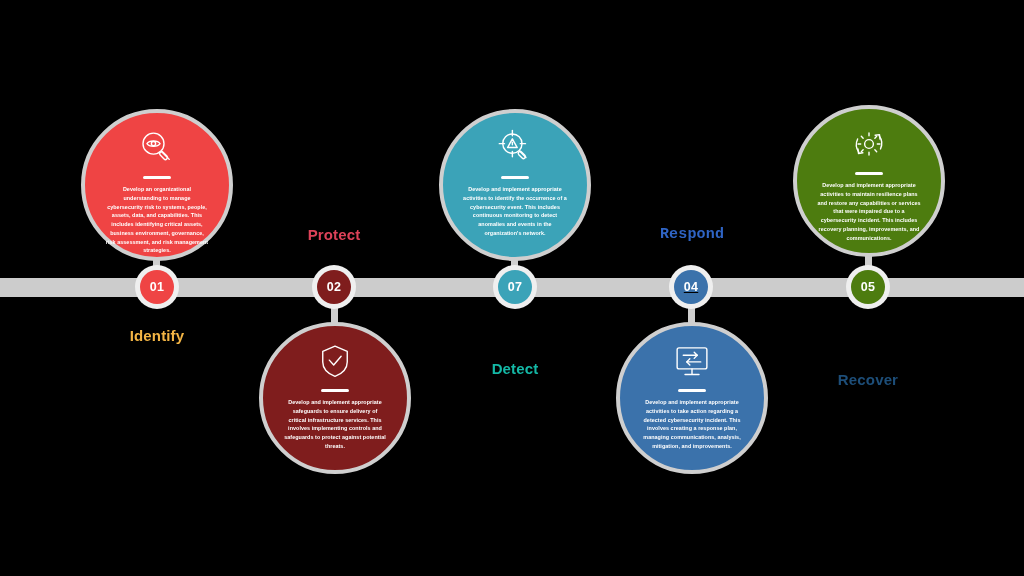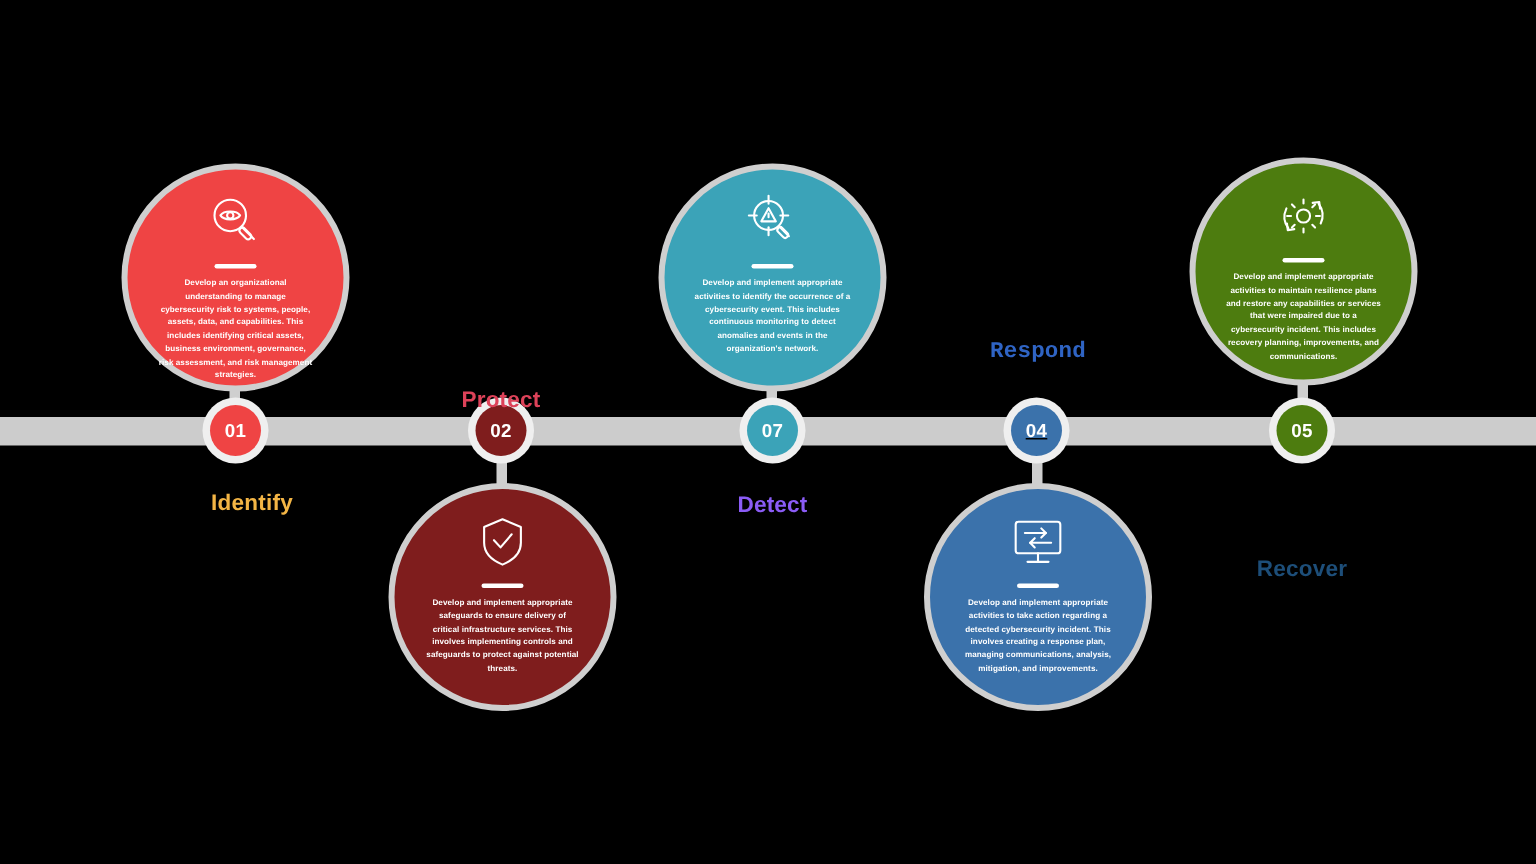--- a/index.html
+++ b/index.html
@@ -34,22 +34,22 @@
   .badge-inner{width:34px;height:34px;border-radius:50%;display:flex;
                align-items:center;justify-content:center;
                color:#fff;font-size:12.5px;font-weight:bold;letter-spacing:.02em;}
 
   
   .stage-label{position:absolute;font-size:15px;font-weight:bold;
                letter-spacing:.01em;text-align:center;width:160px;}
 
   
   .c1{background:#ef4444;}  .c1t{color:#f3b545;}
-  .c2{background:#7f1d1d;}  .c2t{color:#dd4259;margin-top:32px;}
-  .c3{background:#3ba3b8;}  .c3t{color:#8b5cf6;}
+  .c2{background:#7f1d1d;}  .c2t{color:#dd4259;}
+  .c3{background:#3ba3b8;}  .c3t{color:#14b8a6;margin-top:32px;}
   .c4{background:#3b72ab;}  .c4t{color:#2f64c4;}
   .c5{background:#4d7c0f;}  .c5t{color:#1d4e79;}
 </style>
 </head>
 <body>
 
 <div id="stage">
 
   <div class="timeline-bar"></div>
 
@@ -67,21 +67,21 @@
         </svg>
       </span>
       <div class="bub-rule"></div>
       <div class="bub-text">Develop an organizational understanding to manage cybersecurity risk to systems, people, assets, data, and capabilities. This includes identifying critical assets, business environment, governance, risk assessment, and risk management strategies.</div>
     </div>
 
     <div class="badge" style="left:135px;top:265px;">
       <div class="badge-inner c1">01</div>
     </div>
 
-    <div class="stage-label c1t" style="left:88px;top:327px;">Identify</div>
+    <div class="stage-label c1t" style="left:77px;top:327px;">Identify</div>
   </div>
 
   <div class="node">
     <div class="stem" style="left:331px;top:284px;height:40px;"></div>
 
     <div class="bubble down c2" style="left:259px;top:322px;">
       <span class="bub-icon">
         <svg viewBox="0 0 48 48" fill="none" stroke="#ffffff" stroke-width="1.6" stroke-linecap="round" stroke-linejoin="round">
           <path d="M24 7 L38 13 V25c0 9-6.6 13.6-14 16.6C16.6 38.6 10 34 10 25V13Z"></path>
           <polyline points="17.5,23 22.5,28.5 31,18.5"></polyline>

